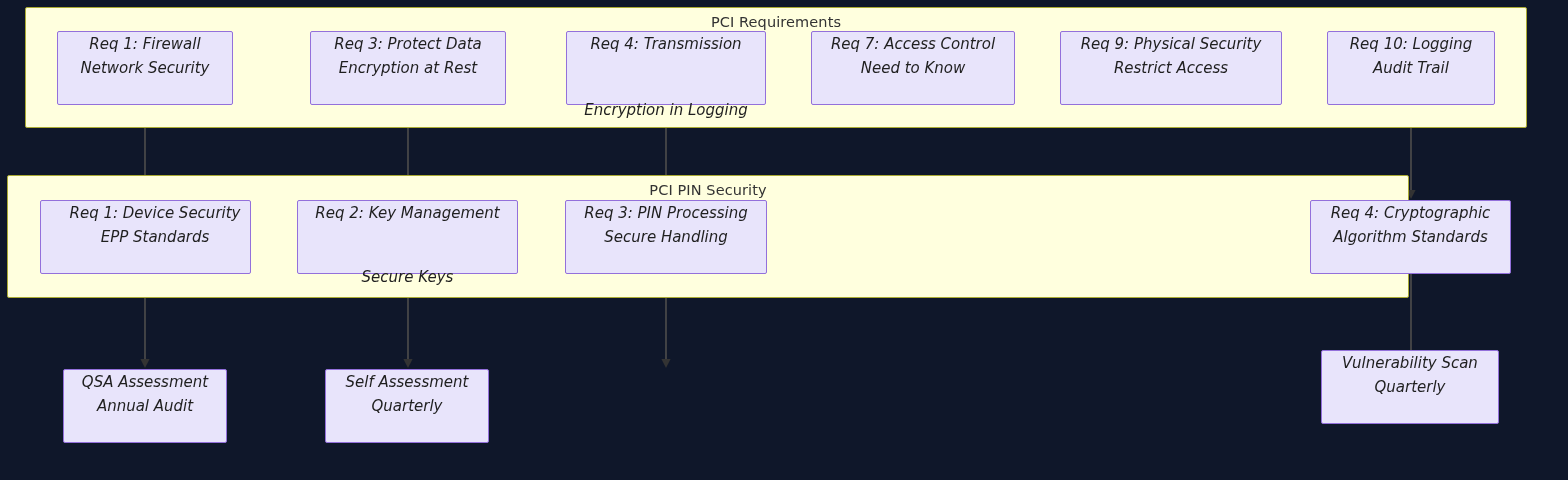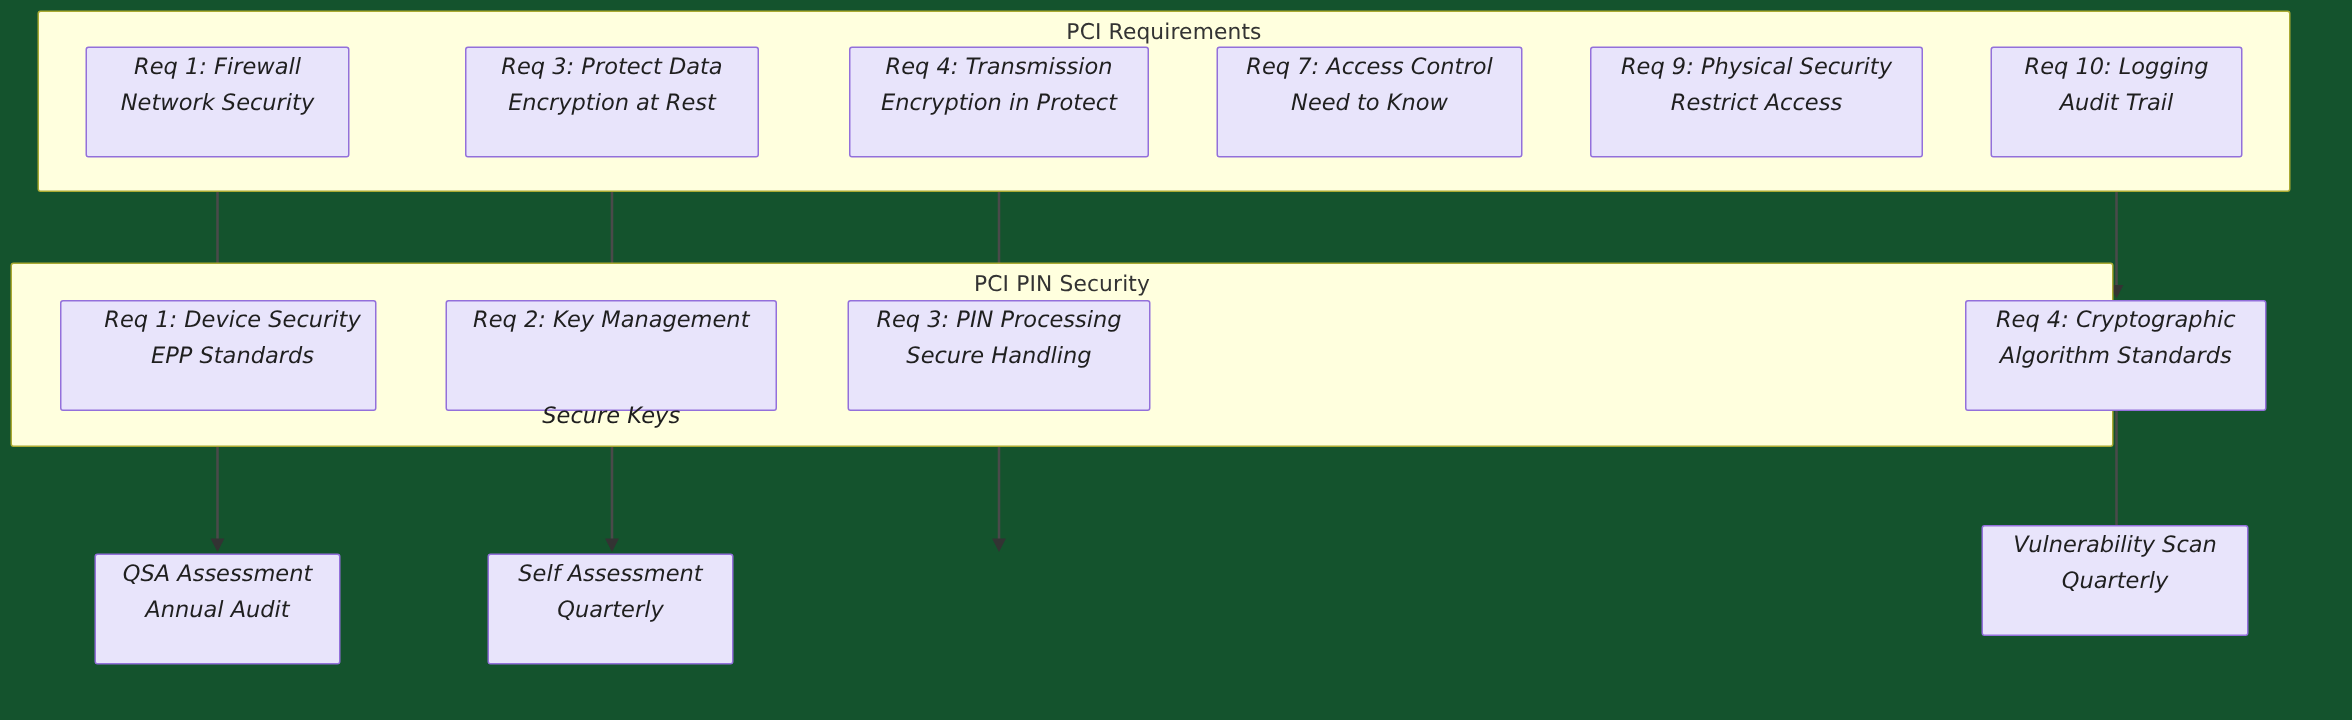--- a/index.html
+++ b/index.html
@@ -10,21 +10,21 @@
   body {
     font-family: "DejaVu Sans", sans-serif;
     width: 1568px;
     height: 480px;
     overflow: hidden;
   }
   #diagram {
     position: relative;
     width: 1568px;
     height: 480px;
-    background: #14532d;
+    background: #0f172a;
   }
   .cluster {
     position: absolute;
     background: #ffffde;
     border: 1.4px solid #aaaa33;
     border-radius: 2px;
     box-sizing: border-box;
   }
   .cluster-title {
     position: absolute;
@@ -113,23 +113,23 @@
       <div class="cluster-title">PCI Requirements</div>
     </div>
     <div class="node" style="left: 57px; top: 31px; width: 176px; height: 74px;">
       <span>Req 1: Firewall</span>
       <span class="line2">Network Security</span>
     </div>
     <div class="node" style="left: 310px; top: 31px; width: 196px; height: 74px;">
       <span>Req 3: Protect Data</span>
       <span class="line2">Encryption at Rest</span>
     </div>
-    <div class="node" style="left: 566px; top: 31px; width: 200px; height: 74px;">
+    <div class="node" style="left: 566px; top: 31px; width: 200px; height: 74px; gap: 42px;">
       <span>Req 4: Transmission</span>
-      <span class="line2">Encryption in Protect</span>
+      <span class="line2">Encryption in Logging</span>
     </div>
     <div class="node" style="left: 811px; top: 31px; width: 204px; height: 74px;">
       <span>Req 7: Access Control</span>
       <span class="line2">Need to Know</span>
     </div>
     <div class="node" style="left: 1060px; top: 31px; width: 222px; height: 74px;">
       <span>Req 9: Physical Security</span>
       <span class="line2">Restrict Access</span>
     </div>
     <div class="node" style="left: 1327px; top: 31px; width: 168px; height: 74px;">

